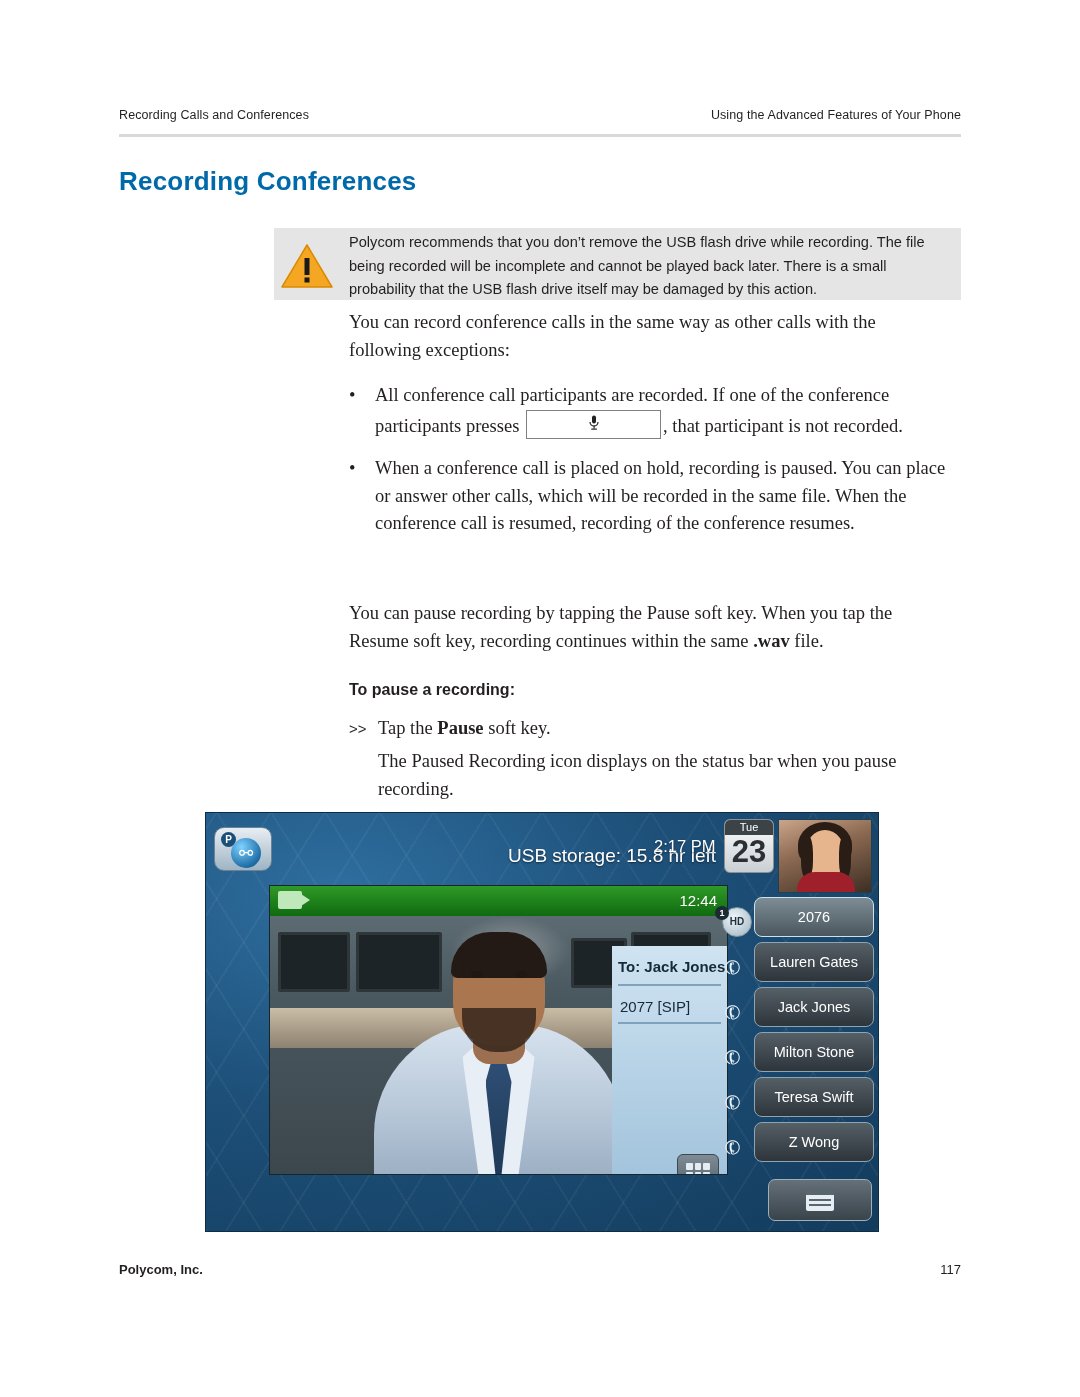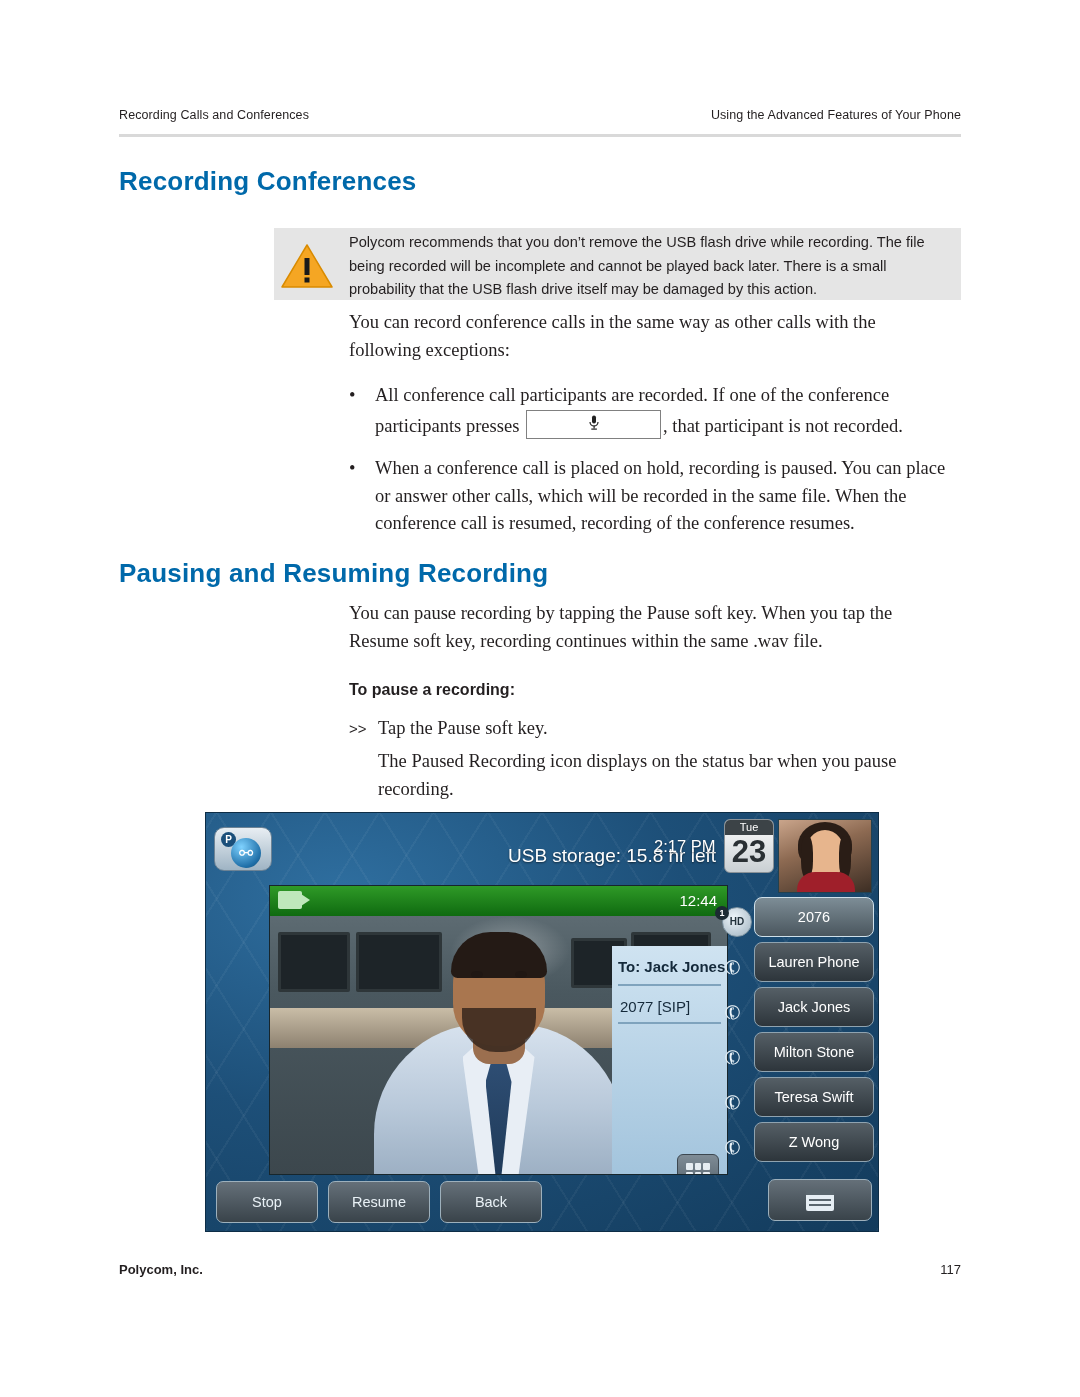--- a/index.html
+++ b/index.html
@@ -661,21 +661,21 @@
     font-weight: bold;
   }
   .footer-right {
     position: absolute;
     right: 119px;
     top: 1262px;
     font-family: "Liberation Sans", sans-serif;
     font-size: 13px;
     color: #231f20;
   }
-  b.bold-inline { font-weight: normal; }
+  b.bold-inline { font-weight: bold; }
 </style>
 </head>
 <body>
 
 <div class="page">
 
   <div class="running-header">
     <span class="left">Recording Calls and Conferences</span>
     <span class="right">Using the Advanced Features of Your Phone</span>
   </div>
@@ -710,21 +710,20 @@
         </span>
       </span><span>, that participant is not recorded.</span>
     </span>
   </div>
 
   <div class="bullet-row" id="b2">
     <span class="dot">•</span>
     <span class="btext">When a conference call is placed on hold, recording is paused. You can place or answer other calls, which will be recorded in the same file. When the conference call is resumed, recording of the conference resumes.</span>
   </div>
 
-  <h1 class="doc-h1" id="h-pausing-resuming">Pausing and Resuming Recording</h1>
 
   <div class="body-p" id="p-pause-intro">
     <span>You can pause recording by tapping the Pause soft key. When you tap the Resume soft key, recording continues within the same </span><b class="bold-inline">.wav</b><span> file.</span>
   </div>
 
   <div class="subhead">To pause a recording:</div>
 
   <div class="step-row">
     <span class="chev">&gt;&gt;</span>
     <span class="stext">
@@ -805,21 +804,21 @@
             <span class="num">1</span>
             <span>HD</span>
           </span>
         </span>
         <span class="btn">2076</span>
       </div>
       <div class="roster-item">
         <span class="pic">
             <span class="handset-icon">✆</span>
           </span>
-        <span class="btn">Lauren Phone</span>
+        <span class="btn">Lauren Gates</span>
       </div>
       <div class="roster-item">
         <span class="pic">
             <span class="handset-icon">✆</span>
           </span>
         <span class="btn">Jack Jones</span>
       </div>
       <div class="roster-item">
         <span class="pic">
             <span class="handset-icon">✆</span>
@@ -833,25 +832,20 @@
         <span class="btn">Teresa Swift</span>
       </div>
       <div class="roster-item">
         <span class="pic">
             <span class="handset-icon">✆</span>
           </span>
         <span class="btn">Z Wong</span>
       </div>
     </div>
 
-    <div class="softkeys">
-      <span class="softkey k0">Stop</span>
-      <span class="softkey k1">Resume</span>
-      <span class="softkey k2">Back</span>
-    </div>
     <div class="menu-key">
       <span class="glyph"></span>
     </div>
   </div>
 
   <div class="footer-left">Polycom, Inc.</div>
   <div class="footer-right">117</div>
 </div>
 
 </body></html>

